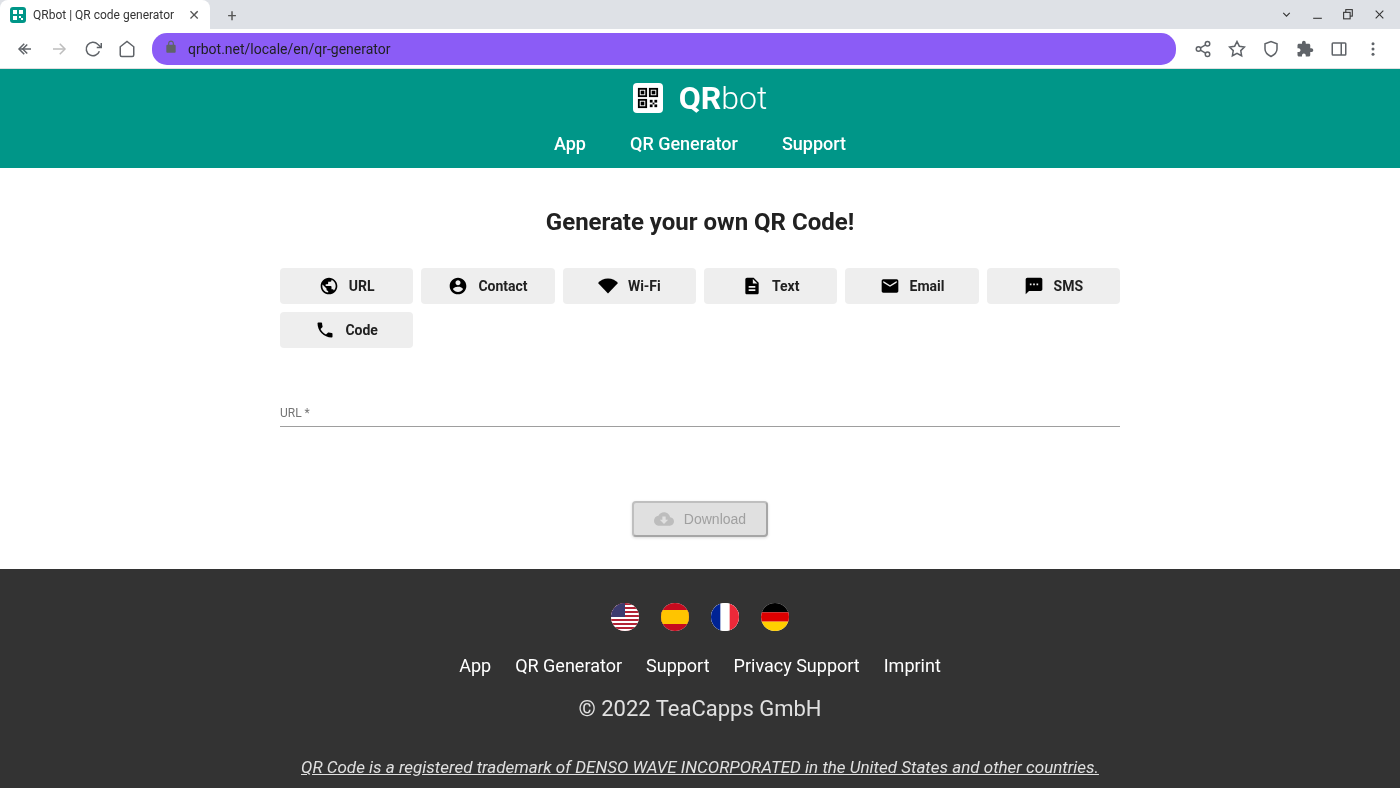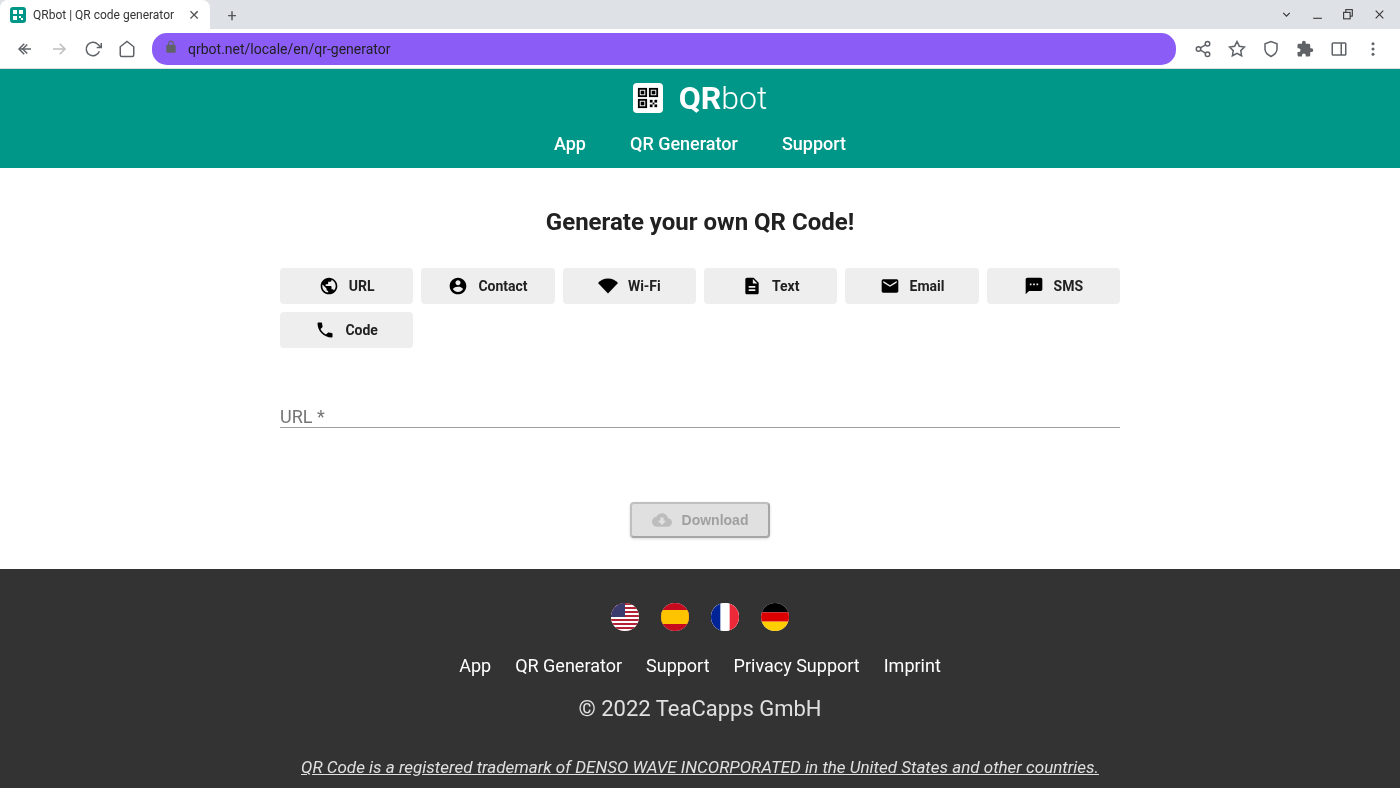--- a/index.html
+++ b/index.html
@@ -152,37 +152,38 @@
   color: #212121;
   font-weight: 700;
   cursor: pointer;
 }
 .type-btn svg { width: 20px; height: 20px; fill: #000; }
 
 .url-field {
   margin-top: 58px;
   width: 840px;
   border-bottom: 1px solid #9e9e9e;
-  font-size: 18px;
+  padding-bottom: 6px;
+  font-size: 12px;
   color: #757575;
 }
 .url-field .label { color: #757575; }
 
 .download-btn {
   margin-top: 74px;
   height: 36px;
   padding: 0 20px;
   background: #e0e0e0;
   color: #a0a0a0;
   border-radius: 4px;
   display: flex;
   align-items: center;
   gap: 10px;
   font-size: 14px;
-  font-weight: 700;
+  font-weight: 400;
   box-shadow: 0 1px 3px rgba(0,0,0,0.15);
   cursor: not-allowed;
 }
 .download-btn svg { width: 20px; height: 20px; fill: #bdbdbd; }
 
 
 .footer {
   position: absolute;
   left: 0;
   right: 0;

